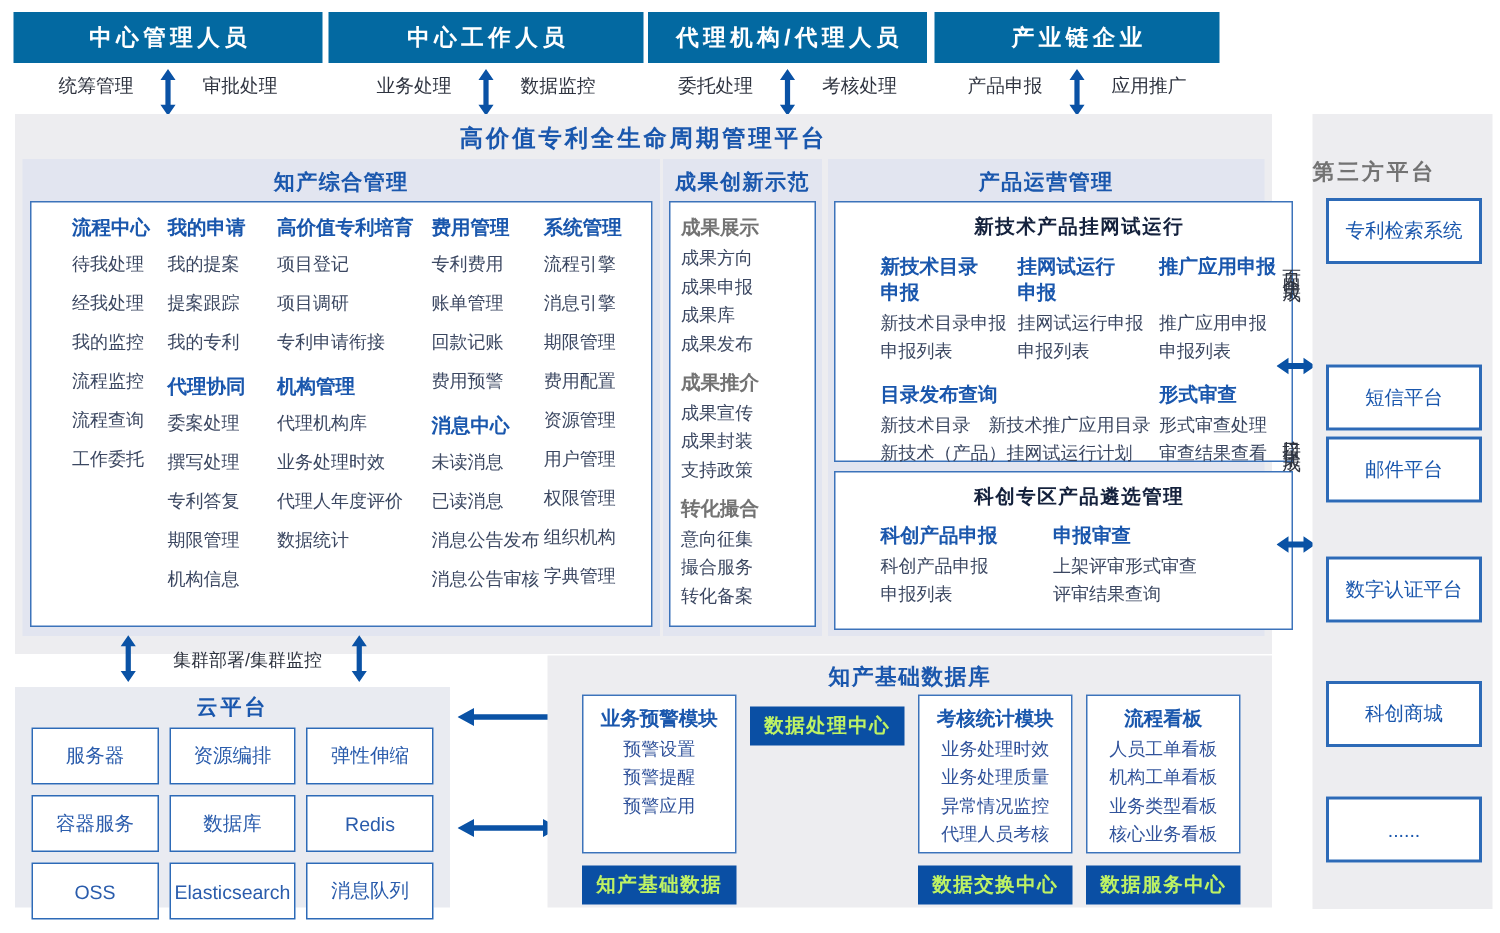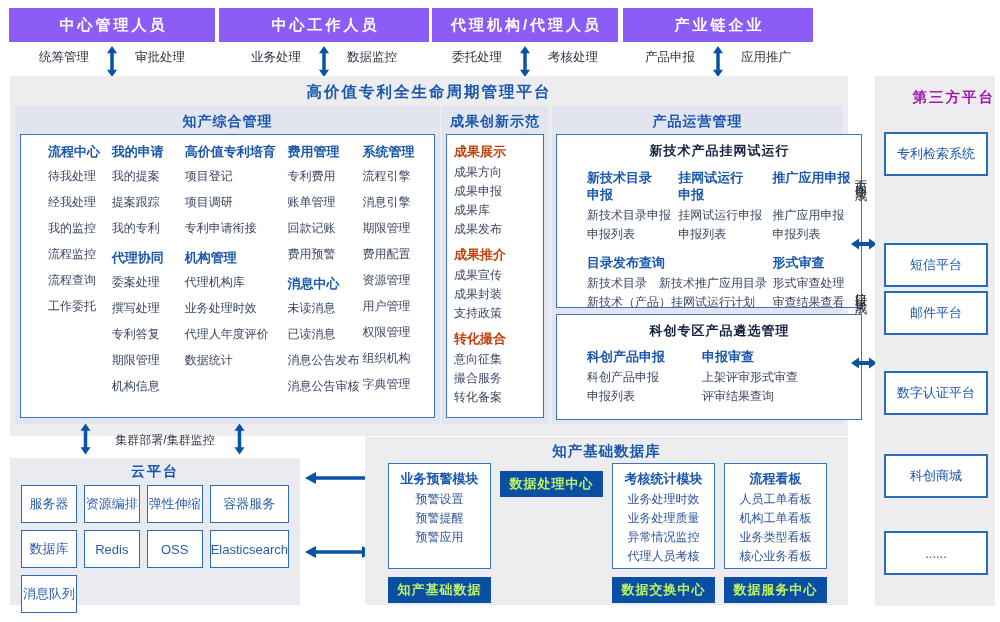--- a/index.html
+++ b/index.html
@@ -6,21 +6,21 @@
   body{width:1000px;height:622px;background:#fff;font-family:"Liberation Sans","DejaVu Sans",sans-serif;}
   .stage{position:relative;width:1000px;height:622px;overflow:hidden;background:#fff;}
 
   
   .actors-row{position:absolute;inset:0;pointer-events:none;}
   .actor{position:absolute;top:8px;height:72px;}
   div.actor:nth-of-type(1){left:9px;width:206px;}
   div.actor:nth-of-type(2){left:219px;width:210px;}
   div.actor:nth-of-type(3){left:432px;width:186px;}
   div.actor:nth-of-type(4){left:623px;width:190px;}
-  .actor-banner{height:34px;background:#8b5cf6;color:#fff;font-size:15px;font-weight:bold;
+  .actor-banner{height:34px;background:#0369a1;color:#fff;font-size:15px;font-weight:bold;
     display:flex;align-items:center;justify-content:center;letter-spacing:3px;text-indent:3px;}
   .actor-labels{margin-top:7px;display:flex;justify-content:center;gap:46px;
     font-size:12.5px;color:#2f3440;white-space:nowrap;}
   .varrow{position:absolute;left:50%;top:37px;width:11px;height:33px;transform:translateX(-50%);}
 
   
   .main-panel{position:absolute;left:10px;top:76px;width:838px;height:360px;background:#ededf0;}
   .platform-title{position:absolute;left:0;right:0;top:6px;text-align:center;
     font-size:15.5px;font-weight:bold;color:#1a57ad;letter-spacing:2px;}
   .subpanel{position:absolute;background:#e2e5f0;}
@@ -34,21 +34,21 @@
   div.ip-col:nth-of-type(1){width:68px;}
   div.ip-col:nth-of-type(2){width:78px;}
   div.ip-col:nth-of-type(3){width:110px;}
   div.ip-col:nth-of-type(4){width:80px;}
   div.ip-col:nth-of-type(5){width:70px;}
   .grp-hdr{font-size:13px;font-weight:bold;color:#1a57ad;line-height:18px;margin:8px 0 2px;white-space:nowrap;}
   .itm{font-size:12px;color:#3b4761;line-height:26px;white-space:nowrap;}
 
   .sp-ach{left:432px;top:30px;width:106px;height:318px;}
   .ach-box{left:4px;top:28px;right:4px;bottom:6px;padding:1px 0 0 7px;}
-  .ach-hdr{font-size:13px;font-weight:bold;color:#c2410c;line-height:18px;margin:7px 0 2px;white-space:nowrap;}
+  .ach-hdr{font-size:13px;font-weight:bold;color:#737373;line-height:18px;margin:7px 0 2px;white-space:nowrap;}
   .ach-itm{font-size:12px;color:#3b4761;line-height:19px;white-space:nowrap;}
 
   .sp-prod{left:542px;top:30px;width:291px;height:318px;}
   .trial-box{left:4px;top:28px;width:283px;height:172px;}
   .kc-box{left:4px;top:208px;width:283px;height:104px;}
   .box-title{font-size:13px;font-weight:bold;color:#14213c;text-align:center;margin-top:7px;letter-spacing:1px;white-space:nowrap;}
   .trial-cols{display:flex;padding:3px 9px 0;}
   div.t-col:nth-of-type(1){width:92px;}
   div.t-col:nth-of-type(2){width:95px;}
   div.t-col:nth-of-type(3){width:80px;}
@@ -68,41 +68,41 @@
   
   .int-label{position:absolute;left:852px;writing-mode:vertical-rl;font-size:12.5px;color:#2f3440;letter-spacing:3px;}
   .int-page{top:170px;}
   .int-api{top:283px;}
   .int-arrow{position:absolute;left:851px;width:26px;height:14px;}
   .int-arrow-1{top:237px;}
   .int-arrow-2{top:356px;}
 
   
   .tp-panel{position:absolute;left:875px;top:76px;width:120px;height:530px;background:#ededf0;}
-  .tp-title{margin-top:12px;text-align:right;font-size:14.5px;font-weight:bold;color:#a21caf;letter-spacing:2px;}
+  .tp-title{margin-top:29px;text-align:left;font-size:14.5px;font-weight:bold;color:#737373;letter-spacing:2px;}
   .tp-box{position:absolute;left:9px;width:100px;height:40px;background:#fff;border:2px solid #2d6ab7;
     display:flex;align-items:center;justify-content:center;font-size:13px;color:#1a57ad;}
   div.tp-box:nth-of-type(1){top:56px;}
   div.tp-box:nth-of-type(2){top:136px;margin-top:31px;}
   div.tp-box:nth-of-type(3){top:215px;}
   div.tp-box:nth-of-type(4){top:295px;}
   div.tp-box:nth-of-type(5){top:378px;}
   div.tp-box:nth-of-type(6){top:455px;}
 
   
   .cluster-label{position:absolute;left:105px;top:432px;width:120px;text-align:center;
     font-size:12px;color:#2f3440;white-space:nowrap;}
   .cluster-arrow{position:absolute;top:423px;width:11px;height:32px;}
   .cluster-arrow-1{left:80px;}
   .cluster-arrow-2{left:234px;}
 
   
   .cloud-panel{position:absolute;left:10px;top:458px;width:290px;height:147px;background:#e9ebf1;}
   .cloud-title{margin-top:5px;text-align:center;font-weight:bold;font-size:14px;color:#1a57ad;letter-spacing:2px;}
-  .cloud-grid{display:grid;grid-template-columns:repeat(4,1fr);gap:7px;padding:4px 11px 0;}
+  .cloud-grid{display:grid;grid-template-columns:repeat(3,1fr);gap:7px;padding:4px 11px 0;}
   .cloud-cell{height:36px;background:#fff;border:1.5px solid #2d6ab7;display:flex;align-items:center;
     justify-content:center;font-size:13px;color:#2a5cac;white-space:nowrap;}
 
   
   .arrow-left{position:absolute;left:305px;top:471px;width:68px;height:14px;}
   .arrow-hd{position:absolute;left:305px;top:545px;width:68px;height:14px;}
 
   
   .db-panel{position:absolute;left:365px;top:437px;width:483px;height:168px;background:#ededf0;}
   .db-title{margin-top:5px;text-align:center;font-weight:bold;font-size:14.5px;color:#1a57ad;letter-spacing:1px;}

